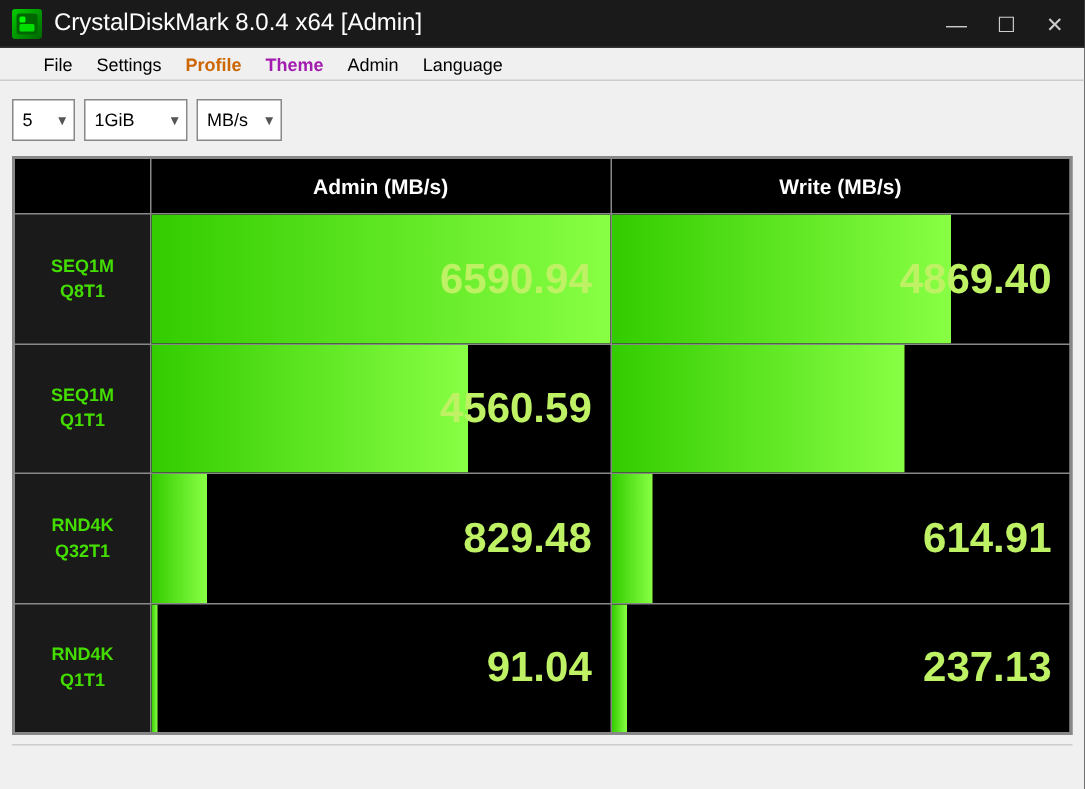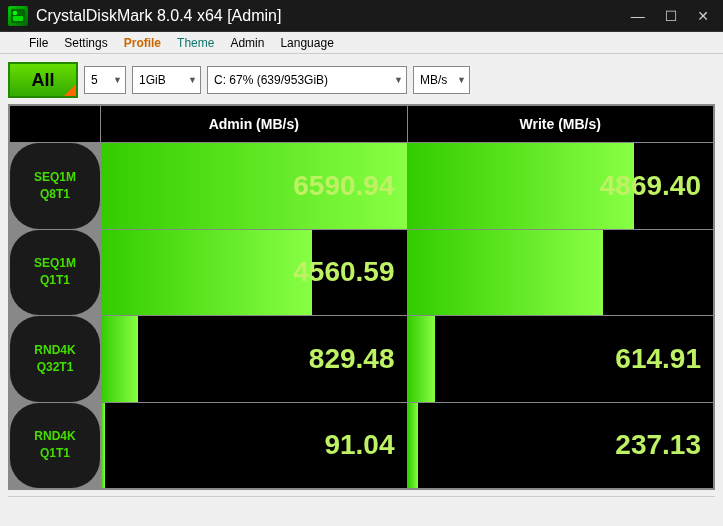--- a/index.html
+++ b/index.html
@@ -64,21 +64,21 @@
       padding: 0 21px;
       border-bottom: 1px solid #ccc;
     }
     .menu-item {
       padding: 2px 8px;
       font-size: 12px;
       color: #000;
       cursor: pointer;
     }
     .menu-item.profile { color: #cc6600; font-weight: bold; }
-    .menu-item.theme { color: #0f766e; }
+    .menu-item.theme { color: #a21caf; font-weight: bold; }
 
     
     .main-content {
       background: #f0f0f0;
       padding: 8px;
       height: calc(526px - 32px - 22px);
       display: flex;
       flex-direction: column;
       gap: 6px;
     }
@@ -156,21 +156,20 @@
       color: #44dd00;
       font-size: 12px;
       font-weight: bold;
       text-align: center;
       padding: 4px;
       display: flex;
       flex-direction: column;
       align-items: center;
       justify-content: center;
       line-height: 1.4;
-      border-radius: 29px;
     }
 
     .data-cell {
       background: #000;
       position: relative;
       display: flex;
       align-items: center;
       justify-content: flex-end;
       padding-right: 12px;
       overflow: hidden;
@@ -243,45 +242,39 @@
   <span class="menu-item">Settings</span>
   <span class="menu-item profile">Profile</span>
   <span class="menu-item theme">Theme</span>
   <span class="menu-item">Admin</span>
   <span class="menu-item">Language</span>
 </div>
 
 <div class="main-content">
 
   <div class="toolbar">
-    <button class="all-button">All</button>
 
     <div class="select-wrapper">
       <select>
         <option>1</option>
         <option>3</option>
         <option selected="">5</option>
         <option>10</option>
       </select>
     </div>
 
     <div class="select-wrapper">
       <select>
         <option>512MiB</option>
         <option selected="">1GiB</option>
         <option>2GiB</option>
         <option>4GiB</option>
       </select>
     </div>
 
-    <div class="select-wrapper">
-      <select style="width:200px;">
-        <option selected="">C: 67% (639/953GiB)</option>
-      </select>
-    </div>
 
     <div class="select-wrapper">
       <select>
         <option selected="">MB/s</option>
         <option>GB/s</option>
         <option>IOPS</option>
         <option>μs</option>
       </select>
     </div>
   </div>

